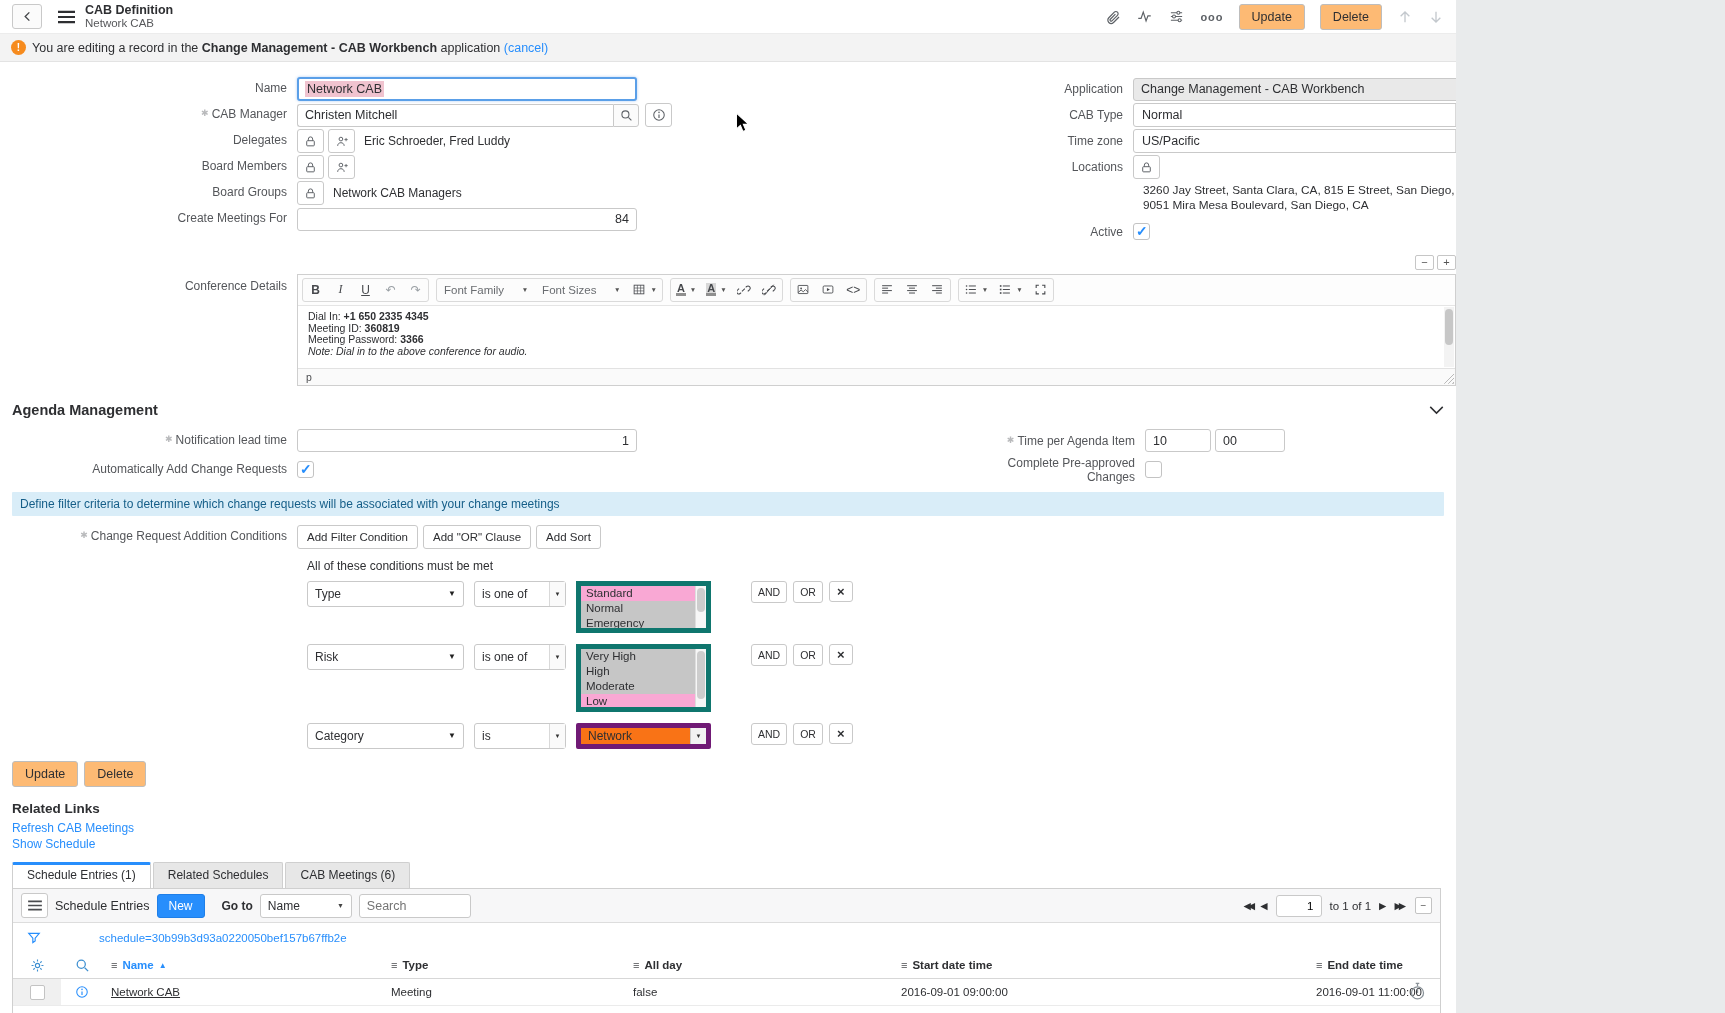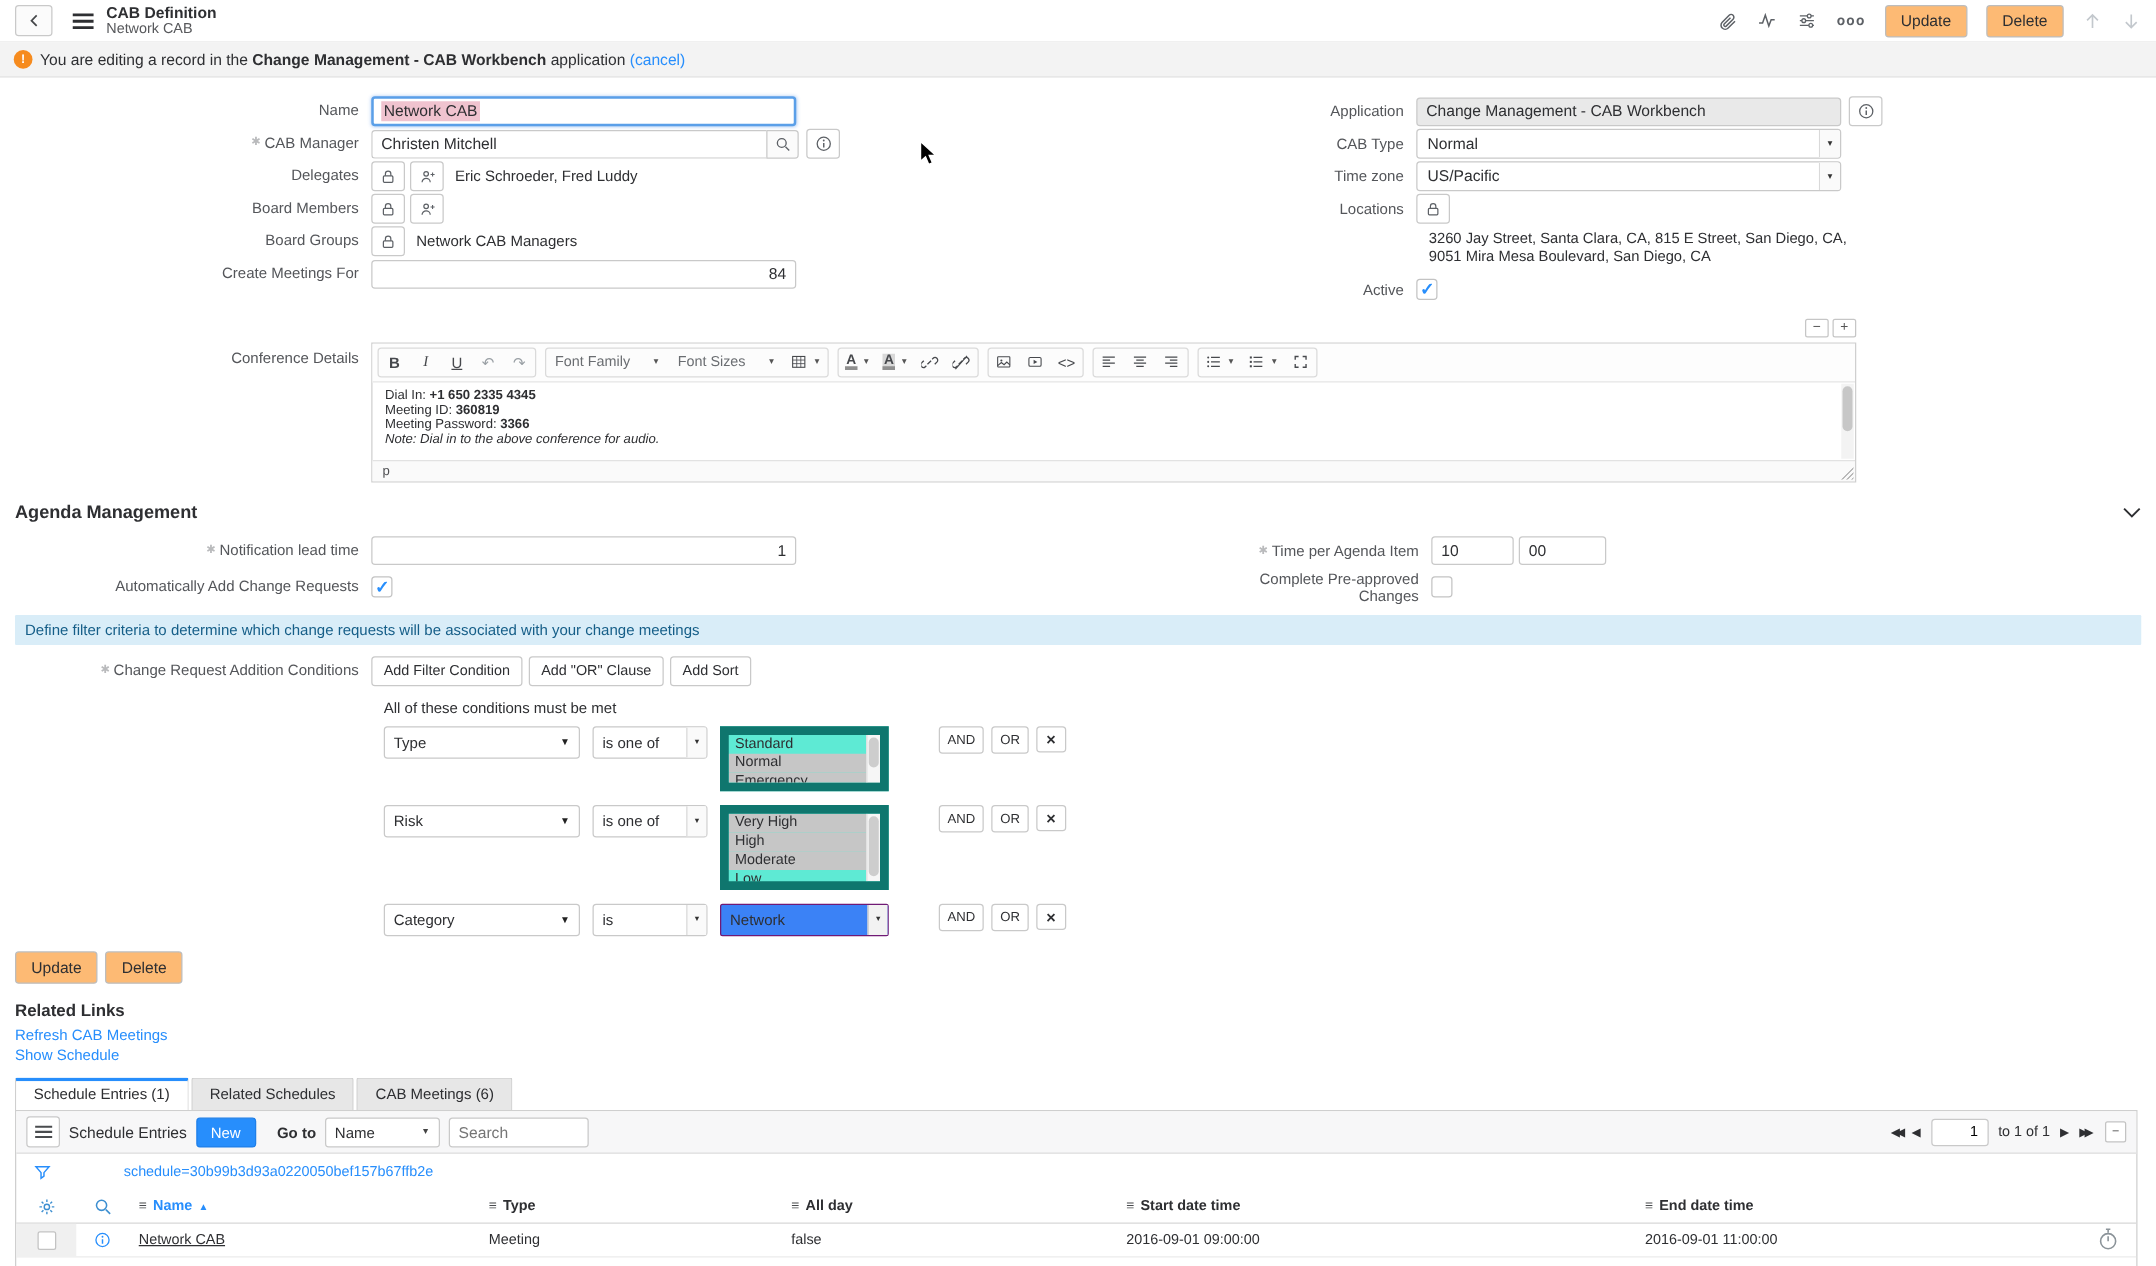--- a/index.html
+++ b/index.html
@@ -1,17 +1,17 @@
 <!DOCTYPE html>
 <html><head>
 <meta charset="utf-8">
 <style>
   *{box-sizing:border-box;margin:0;padding:0}
   body{margin:0;background:#e9ebec;font-family:"Liberation Sans",sans-serif;color:#2e2f32;-webkit-font-smoothing:antialiased}
-  .screen{position:relative;width:1725px;height:1013px;background:#eef0f0;overflow:hidden}
+  .screen{position:relative;width:1456px;height:1013px;background:#eef0f0;overflow:hidden}
   .content{background:#fff;padding-bottom:14px}
   svg{display:block}
   button{font-family:inherit;cursor:pointer}
   input{font-family:inherit}
 
   
   .hdr{height:34px;display:flex;align-items:center;padding:0 12px;background:#fff;border-bottom:1px solid #ececec}
   .btn-back{width:30px;height:25px;border:1px solid #c9c9c9;border-radius:3px;background:#fbfbfb;display:flex;align-items:center;justify-content:center;color:#45474a}
   .burger{margin:0 10px 0 16px;color:#2e2f32}
   .hdr-title{line-height:1.12}
@@ -90,23 +90,23 @@
   .lab-r2{width:177px;text-align:right;padding-right:10px;font-size:12px;color:#54565a;flex:none}
   .tinp{width:66px}
   .infobar{margin:8px 12px;background:#d9edf8;color:#155e88;font-size:12px;padding:5px 8px;border-radius:1px}
   .cbtn{border:1px solid #c9c9c9;background:#fff;border-radius:3px;padding:5px 9px;font-size:11.5px;color:#2e2f32;margin-right:5px}
   .matchtext{margin:9px 0 8px 307px;font-weight:normal;font-size:12px}
   .cond-row{display:flex;align-items:flex-start;margin:0 0 11px 307px}
   .fsel{width:157px;height:26px;border:1px solid #c9c9c9;border-radius:3px;background:#fff;display:flex;align-items:center;font-size:12px;padding:0 7px;margin-right:10px}
   .fsel .bcaret{margin-left:auto;font-size:8px;color:#222}
   .osel{width:92px;height:26px;border:1px solid #c9c9c9;border-radius:3px;background:#fff;display:flex;align-items:center;font-size:12px;padding-left:7px;margin-right:10px}
   .osel .sarrow{margin-left:auto;width:16px;height:100%;border-left:1px solid #d9d9d9;display:flex;align-items:center;justify-content:center;font-size:6px;color:#333;background:#fafafa}
-  .vsel{width:135px;height:26px;border:1px solid #701a75;border-radius:2px;background:#3b82f6;display:flex;align-items:center;font-size:12px;padding-left:7px}
+  .vsel{width:135px;height:26px;border:5px solid #701a75;border-radius:2px;background:#f97316;display:flex;align-items:center;font-size:12px;padding-left:7px}
   .vsel .sarrow{margin-left:auto;width:16px;height:100%;border-left:1px solid #c9c9c9;display:flex;align-items:center;justify-content:center;font-size:6px;color:#333;background:#f2f2f2}
-  .multi{width:135px;border:7px solid #0f766e;background:#5eead4;position:relative;overflow:hidden;font-size:11.5px}
+  .multi{width:135px;border:5px solid #0f766e;background:#f9a8d4;position:relative;overflow:hidden;font-size:11.5px}
   .multi .opt{padding:0 5px;line-height:15px;height:15px;white-space:nowrap}
   .opt.selc{background:#c6c6c6}
   .h52{height:52px}.h68{height:68px}
   .ms-scroll{position:absolute;top:0;right:0;bottom:0;width:11px;border-left:1px solid #dedede;background:#f6f6f6}
   .ms-thumb{position:absolute;right:1px;width:8px;background:#cdcdcd;border-radius:4px}
   .andorx{display:flex;gap:6px;margin-left:40px;align-items:center}
   .mini{border:1px solid #c9c9c9;background:#fff;border-radius:3px;padding:4px 6px;font-size:10.5px;color:#2e2f32}
   .mini.x{font-size:13px;font-weight:bold;line-height:13px;padding:3px 7px}
 
   

